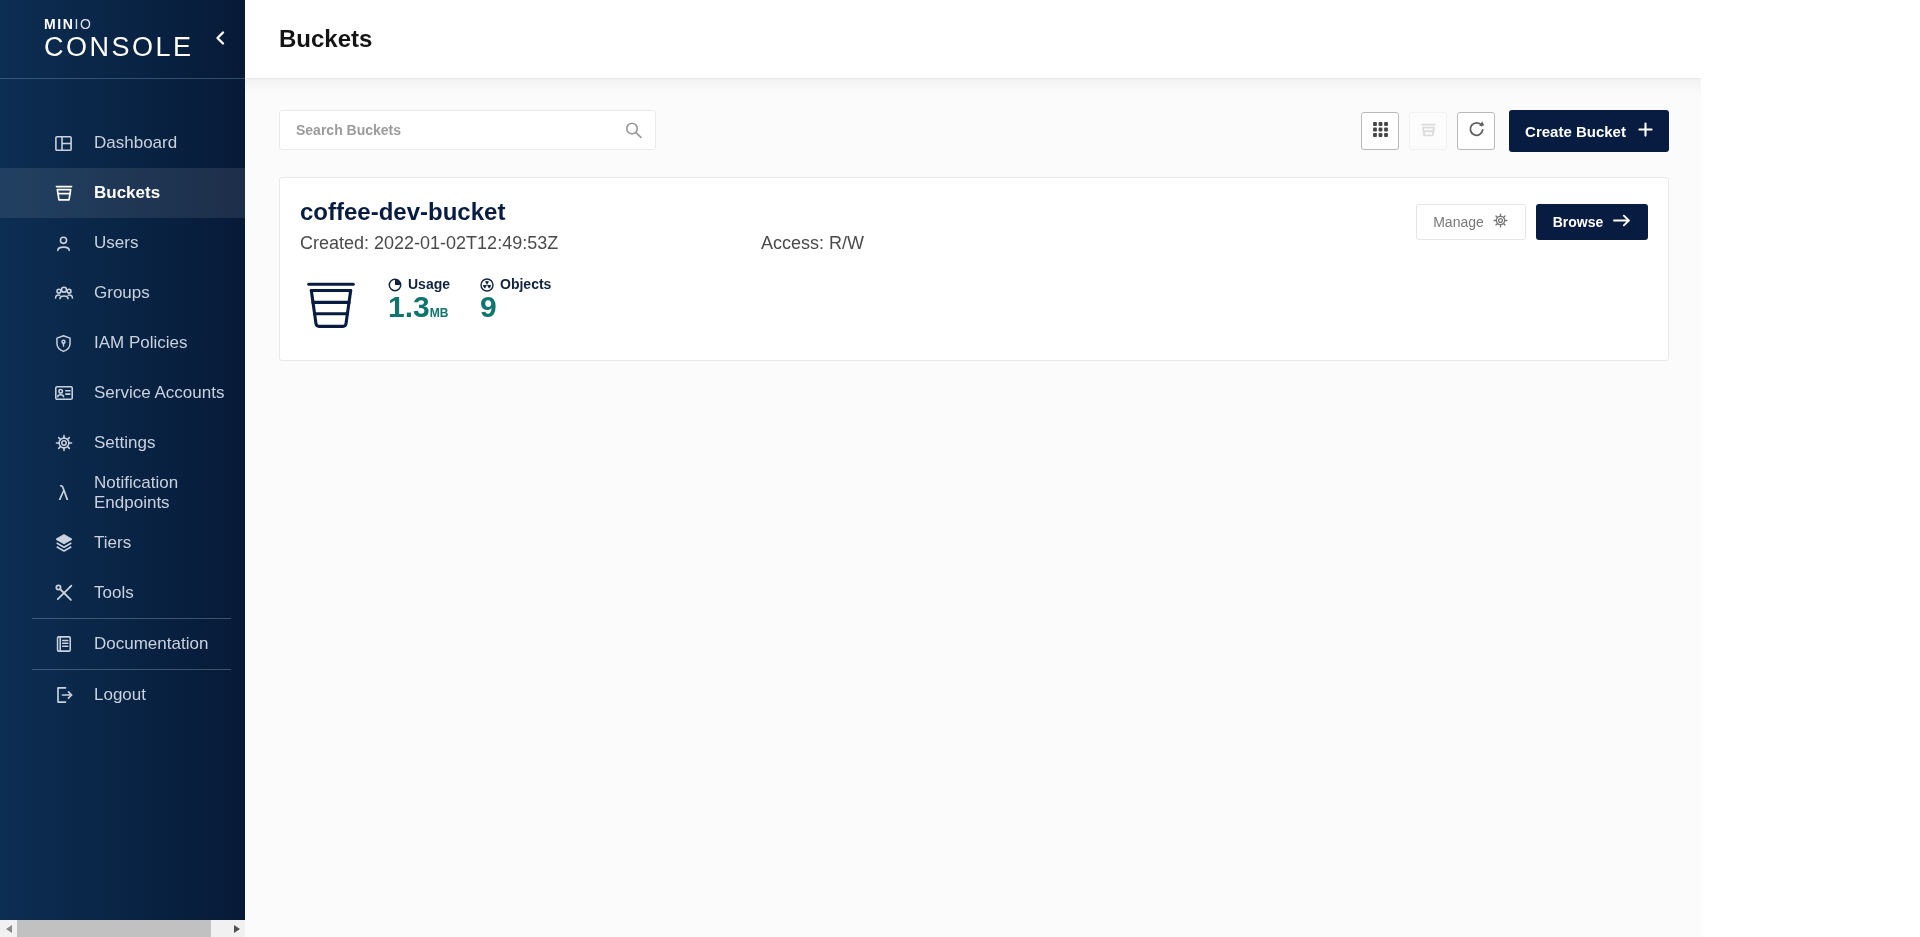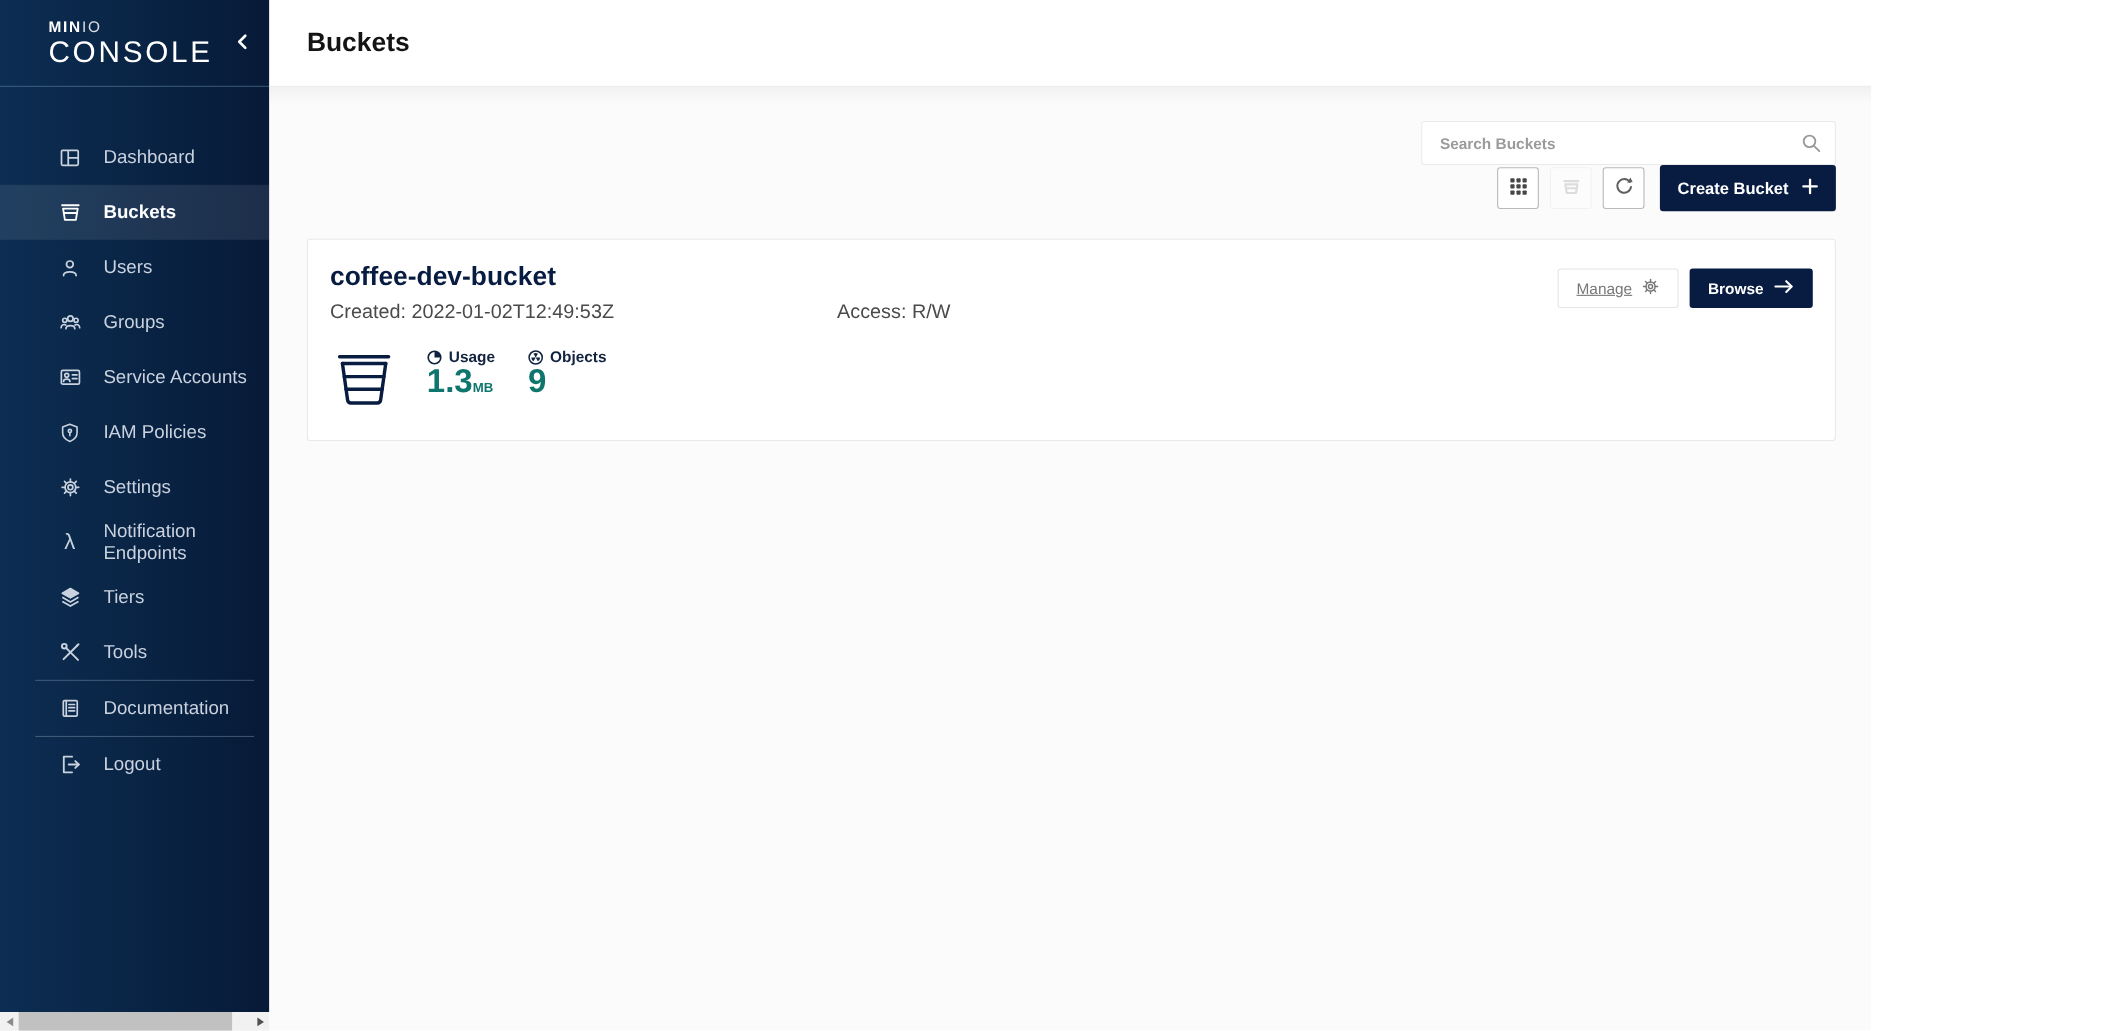--- a/index.html
+++ b/index.html
@@ -67,21 +67,21 @@
   .page-header {
     height:79px; flex:none; background:#fff; border-bottom:1px solid #eaeaea;
     display:flex; align-items:center; padding-left:34px;
   }
   .page-title { font-size:24px; font-weight:bold; color:#141414; }
   .content {
     flex:1; padding:0 32px 0 34px;
     background:linear-gradient(180deg,#f2f2f2 0px,#fbfbfb 16px);
   }
 
-  .toolbar-row { display:flex; align-items:flex-end; margin-top:31px;flex-direction:column; }
+  .toolbar-row { display:flex; align-items:flex-start; margin-top:31px; }
   .search-box { width:377px; height:40px; background:#fff; border:1px solid #eaeaea; border-radius:3px; position:relative; }
   .search-input {
     width:100%; height:100%; border:none; outline:none; background:transparent;
     padding:0 42px 0 16px; font-size:14px; color:#333; font-family:"Liberation Sans",sans-serif; font-weight:bold;
   }
   .search-input::placeholder { color:#9b9b9b; font-weight:bold; }
   .search-icon { position:absolute; right:12px; top:50%; transform:translateY(-50%); display:flex; }
 
   .toolbar-actions { margin-left:auto; display:flex; align-items:center; }
   .icon-btn {
@@ -103,21 +103,20 @@
     padding:20px 20px 26px 20px; position:relative;
   }
   .bucket-name { font-size:24px; font-weight:bold; color:#081C42; cursor:pointer; display:inline-block; }
   .meta-row { display:flex; margin-top:7px; font-size:18px; color:#4a4a4a; }
   .meta-created { width:461px; }
   .card-actions { position:absolute; top:26px; right:20px; display:flex; gap:10px; }
   .manage-btn {
     width:110px; height:36px; background:#fff; border:1px solid #e5e5e5; border-radius:3px;
     color:#787878; font-size:14px; cursor:pointer; display:flex; align-items:center; justify-content:center; gap:8px;
     font-family:"Liberation Sans",sans-serif;
-    text-decoration:underline;
   }
   .browse-btn {
     width:112px; height:36px; background:#081C42; border:none; border-radius:3px;
     color:#fff; font-size:14px; font-weight:bold; cursor:pointer; display:flex; align-items:center; justify-content:center; gap:9px;
     font-family:"Liberation Sans",sans-serif;
   }
   .metrics-row { display:flex; align-items:flex-start; margin-top:22px; padding-left:2px; }
   .big-bucket-wrap { width:58px; height:58px; color:#081C42; flex:none; }
   .metric { margin-left:28px; }
   .metric + .metric { margin-left:30px; }
@@ -190,40 +189,40 @@
                 <path d="M5.4,14.2 c0,-3.4 7.2,-3.4 7.2,0"></path>
                 <path d="M1.4,13.4 c0,-2.6 2.6,-3 3.8,-2.2"></path>
                 <path d="M16.6,13.4 c0,-2.6 -2.6,-3 -3.8,-2.2"></path>
               </svg>
           </span>
           <span>Groups</span>
         </div>
 
         <div class="menu-item">
           <span class="mi-icon">
+            <svg width="19" height="19" viewBox="0 0 18 18" fill="none" stroke="currentColor" stroke-width="1.4" stroke-linecap="round" stroke-linejoin="round">
+                <path d="M9,1.6 L15.2,3.9 V9 c0,3.9 -2.6,6.1 -6.2,7.5 C5.4,15.1 2.8,12.9 2.8,9 V3.9 Z"></path>
+                <circle cx="9" cy="7.4" r="1.4"></circle>
+                <line x1="9" y1="8.8" x2="9" y2="11.4"></line>
+              </svg>
+          </span>
+          <span>IAM Policies</span>
+        </div>
+
+        <div class="menu-item">
+          <span class="mi-icon">
             <svg width="20" height="20" viewBox="0 0 18 18" fill="none" stroke="currentColor" stroke-width="1.4" stroke-linecap="round">
                 <rect x="1.6" y="3.4" width="14.8" height="11.2" rx="1.2"></rect>
                 <circle cx="6" cy="7.4" r="1.6"></circle>
                 <path d="M3.4,12.4 c0,-2.5 5.2,-2.5 5.2,0"></path>
                 <line x1="10.6" y1="7" x2="14.4" y2="7"></line>
                 <line x1="10.6" y1="10" x2="14.4" y2="10"></line>
               </svg>
           </span>
           <span>Service Accounts</span>
-        </div>
-
-        <div class="menu-item">
-          <span class="mi-icon">
-            <svg width="19" height="19" viewBox="0 0 18 18" fill="none" stroke="currentColor" stroke-width="1.4" stroke-linecap="round" stroke-linejoin="round">
-                <path d="M9,1.6 L15.2,3.9 V9 c0,3.9 -2.6,6.1 -6.2,7.5 C5.4,15.1 2.8,12.9 2.8,9 V3.9 Z"></path>
-                <circle cx="9" cy="7.4" r="1.4"></circle>
-                <line x1="9" y1="8.8" x2="9" y2="11.4"></line>
-              </svg>
-          </span>
-          <span>IAM Policies</span>
         </div>
 
         <div class="menu-item">
           <span class="mi-icon">
             <svg width="20" height="20" viewBox="0 0 18 18" fill="none" stroke="currentColor" stroke-width="1.4" stroke-linecap="round">
                 <circle cx="9" cy="9" r="2"></circle>
                 <circle cx="9" cy="9" r="4.4"></circle>
                 <line x1="9" y1="2.2" x2="9" y2="4.6"></line>
                 <line x1="9" y1="13.4" x2="9" y2="15.8"></line>
                 <line x1="2.2" y1="9" x2="4.6" y2="9"></line>

